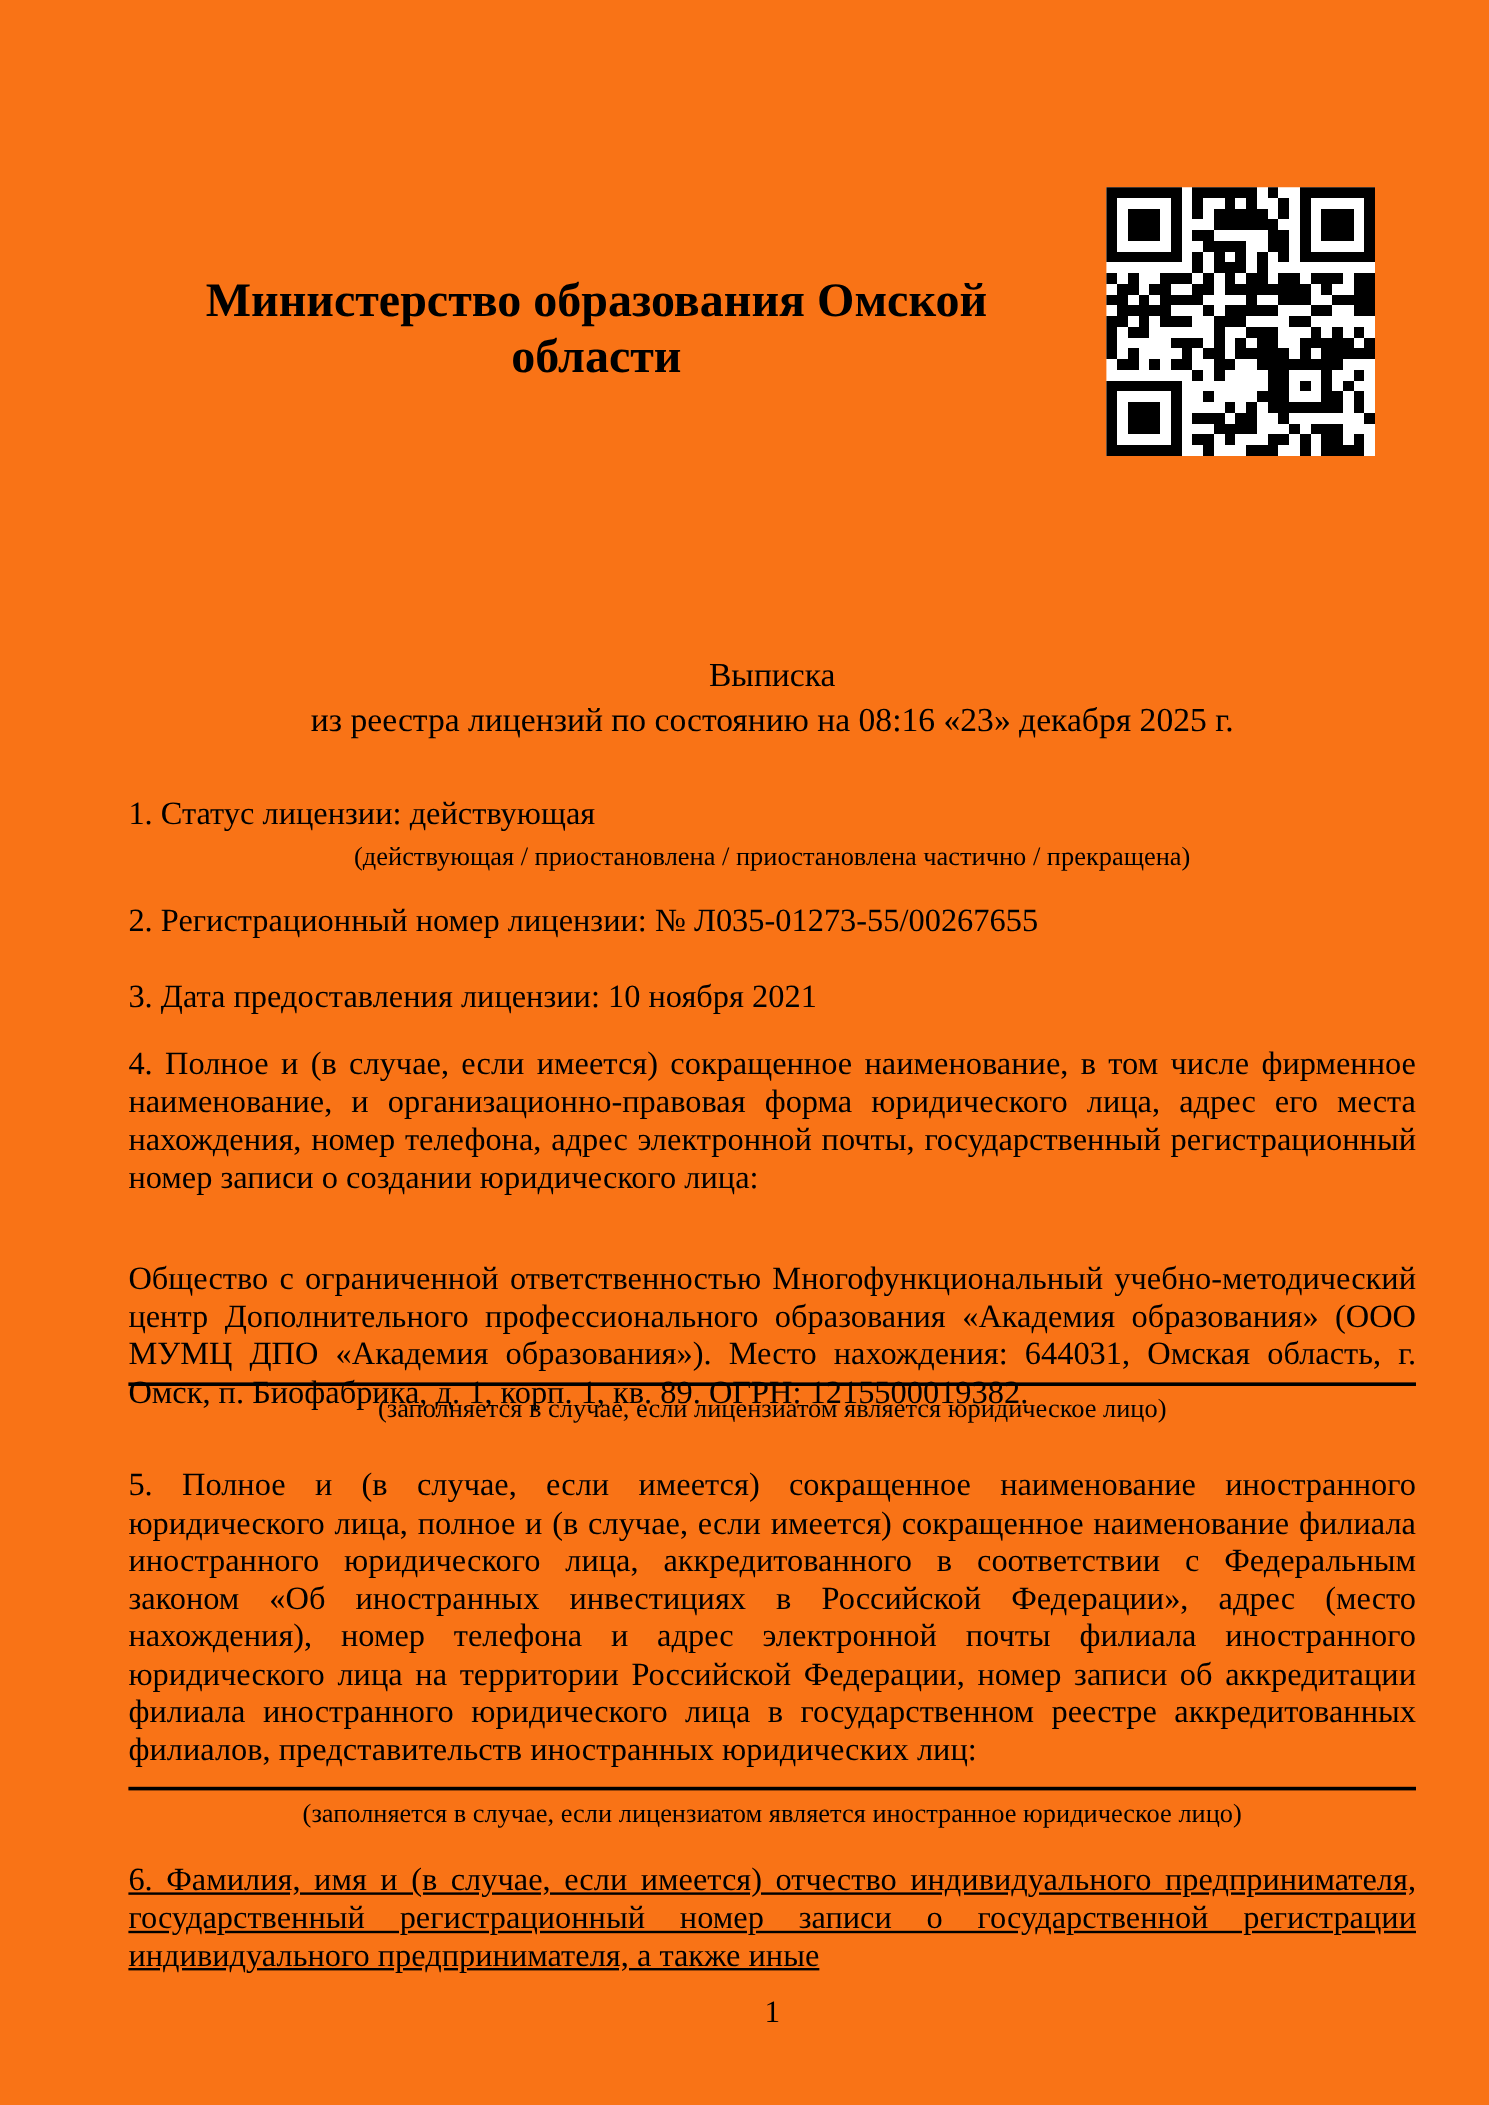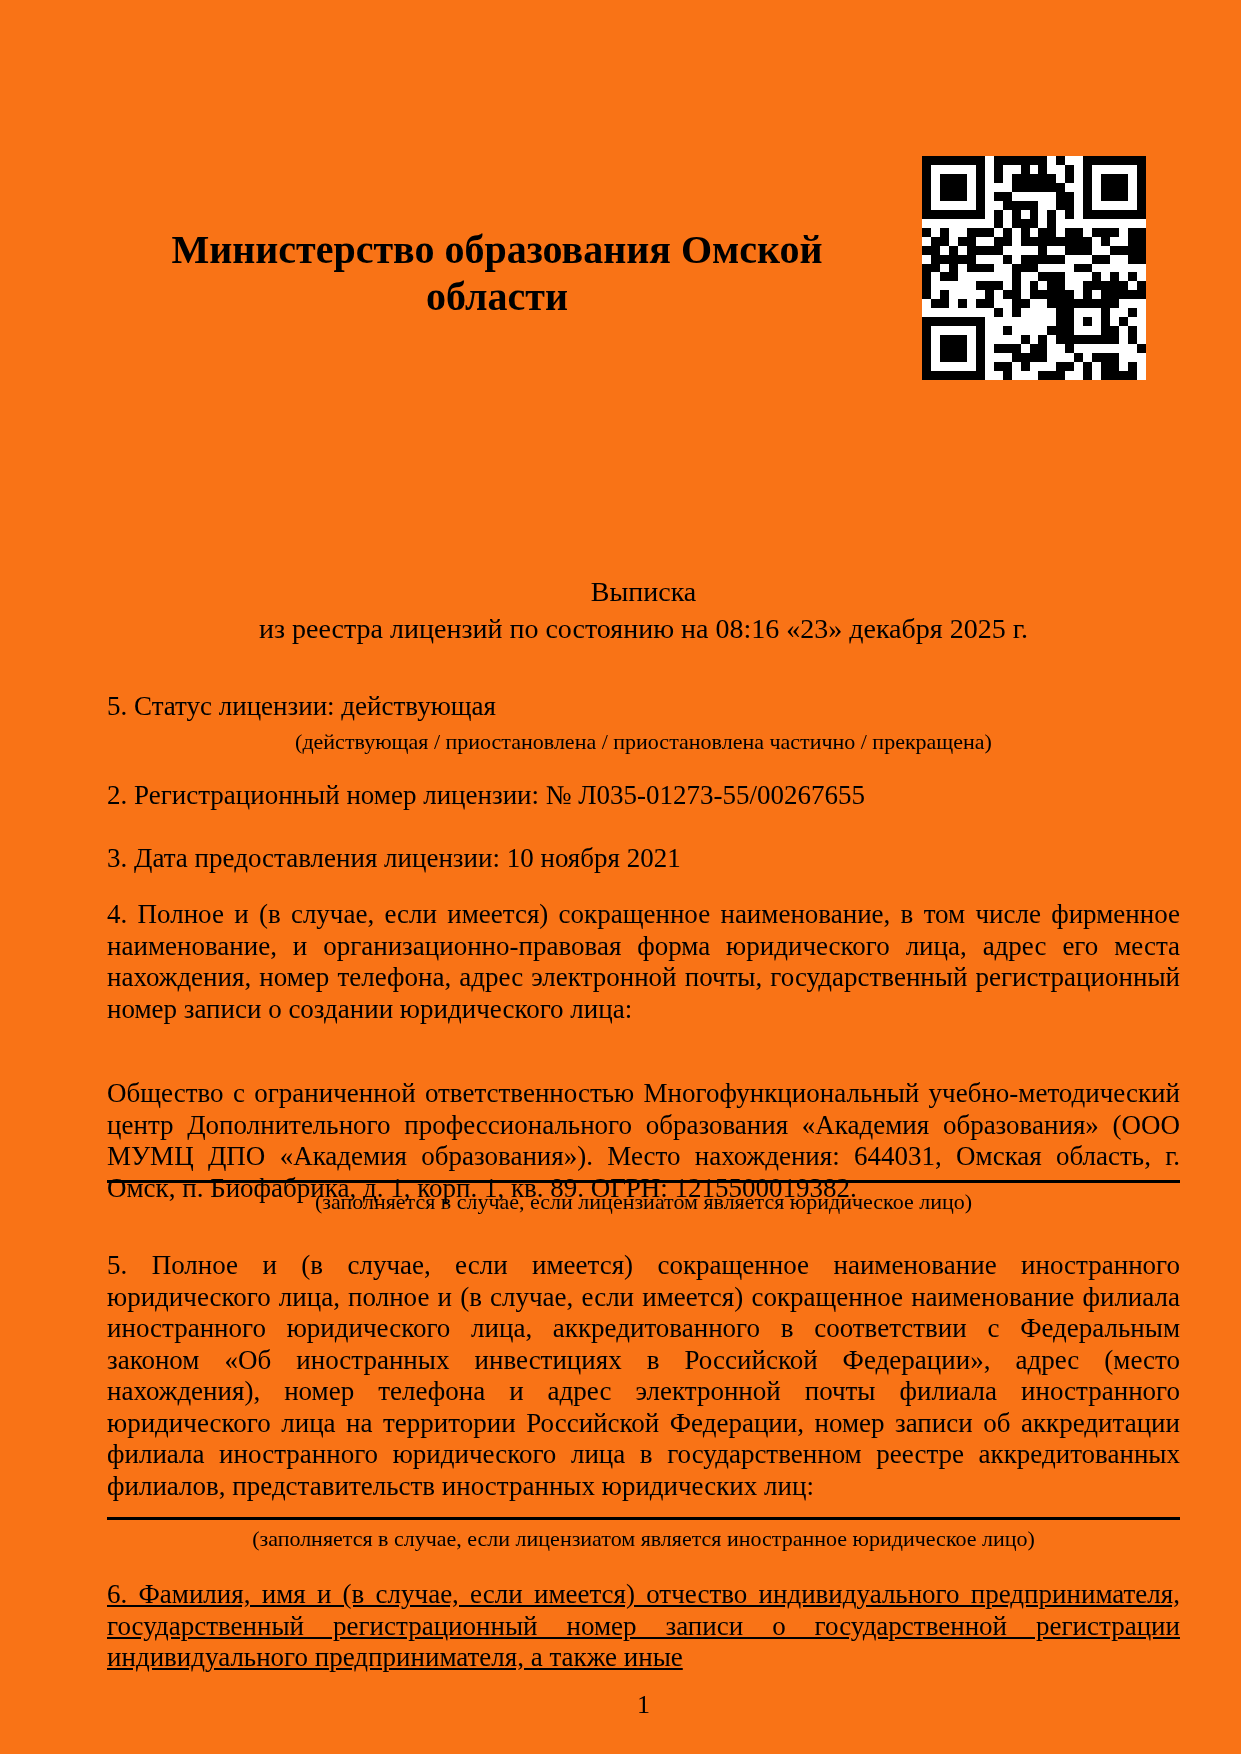--- a/index.html
+++ b/index.html
@@ -4,21 +4,21 @@
 <style>
   html,body{margin:0;padding:0;background:#ffffff;}
   .page{
     position:relative;
     width:1241px;height:1754px;
     background:#f97316;
     color:#000000;
     font-family:"Liberation Serif","DejaVu Serif",serif;
     overflow:hidden;
   }
-  .abs{position:absolute;left:107px;width:1073px;margin-top:28px;}
+  .abs{position:absolute;left:107px;width:1073px;}
 
   
   .header-block{position:absolute;top:226px;left:107px;width:780px;text-align:center;}
   .authority-name{font-size:40px;font-weight:bold;line-height:47px;}
   .authority-caption{font-size:22px;line-height:26px;margin-top:4px;}
   .qr-code{position:absolute;top:156px;left:922px;width:224px;height:224px;}
 
   
   .extract-title{top:545px;text-align:center;font-size:28px;line-height:37px;}
 
@@ -387,21 +387,21 @@
         <rect x="22" y="24" width="1" height="1" fill="#000"></rect>
         <rect x="23" y="24" width="1" height="1" fill="#000"></rect>
       </svg>
   </div>
 
   <div class="abs extract-title">
     <div>Выписка</div>
     <div>из реестра лицензий по состоянию на 08:16 «23» декабря 2025 г.</div>
   </div>
 
-  <div class="abs item item-1">5. Статус лицензии: действующая</div>
+  <div class="abs item item-1">1. Статус лицензии: действующая</div>
   <div class="abs small item-1-note">(действующая / приостановлена / приостановлена частично / прекращена)</div>
 
   <div class="abs item item-2">2. Регистрационный номер лицензии: № Л035-01273-55/00267655</div>
 
   <div class="abs item item-3">3. Дата предоставления лицензии: 10 ноября 2021</div>
 
   <div class="abs item just item-4-text">4. Полное и (в случае, если имеется) сокращенное наименование, в том числе фирменное наименование, и организационно-правовая форма юридического лица, адрес его места нахождения, номер телефона, адрес электронной почты, государственный регистрационный номер записи о создании юридического лица:</div>
   <div class="abs item just item-4-value">Общество с ограниченной ответственностью Многофункциональный учебно-методический центр Дополнительного профессионального образования «Академия образования» (ООО МУМЦ ДПО «Академия образования»). Место нахождения: 644031, Омская область, г. Омск, п. Биофабрика, д. 1, корп. 1, кв. 89. ОГРН: 1215500019382.</div>
   <div class="abs rule rule-1"></div>
   <div class="abs small caption-1">(заполняется в случае, если лицензиатом является юридическое лицо)</div>

